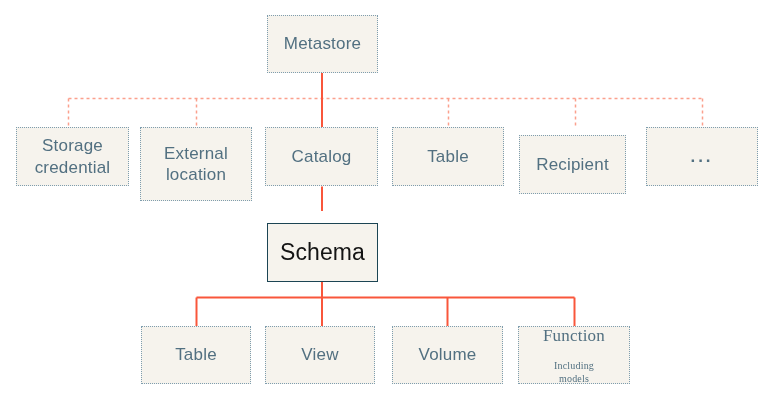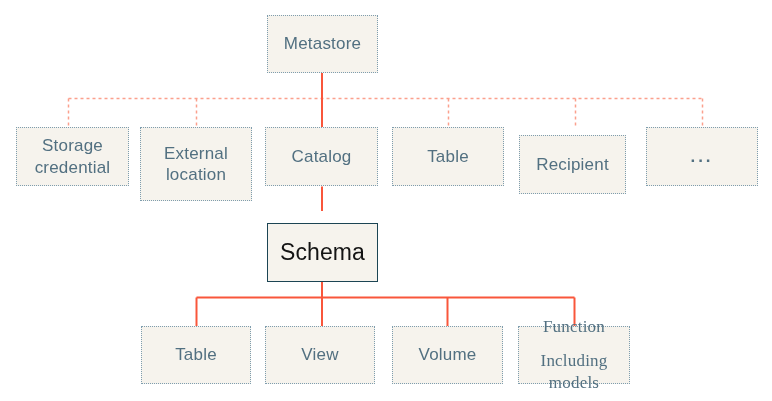--- a/index.html
+++ b/index.html
@@ -51,21 +51,21 @@
     align-items:center;
     justify-content:center;
     text-align:center;
     font-size:17px;
     line-height:1.25;
     letter-spacing:0.2px;
   }
   .node .label{display:block;padding:0 4px;}
   .node .sublabel{
     display:block;
-    font-size:17px;
+    font-size:10px;
     line-height:1.3;
     max-width:68px;
     margin-top:12px;
   }
   
   .n-metastore{left:267px;top:15px;width:111px;height:58px;}
   
   .n-storage-credential{left:16px; top:127px;width:113px;height:59px;}
   .n-external-location {left:140px;top:127px;width:112px;height:74px;}
   .n-catalog           {left:265px;top:127px;width:113px;height:59px;}

